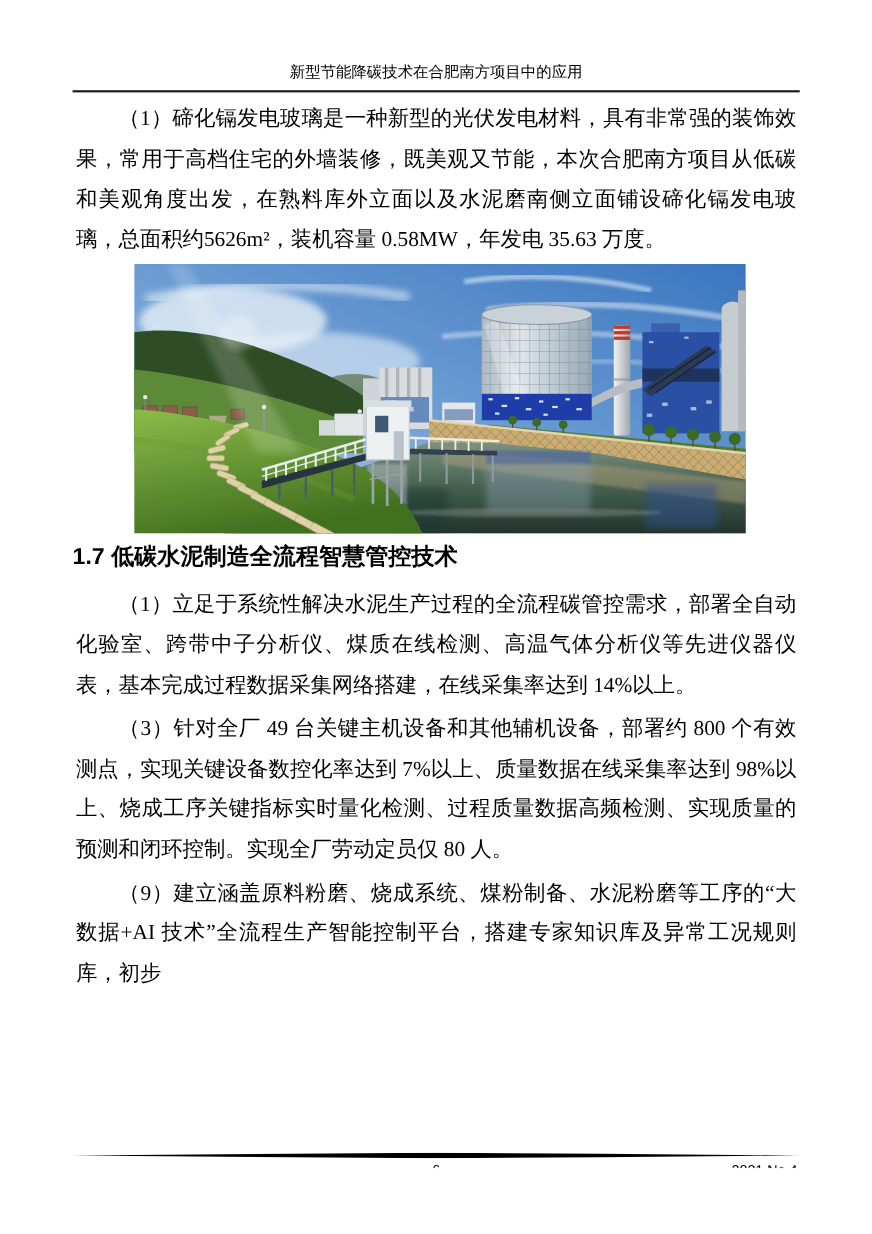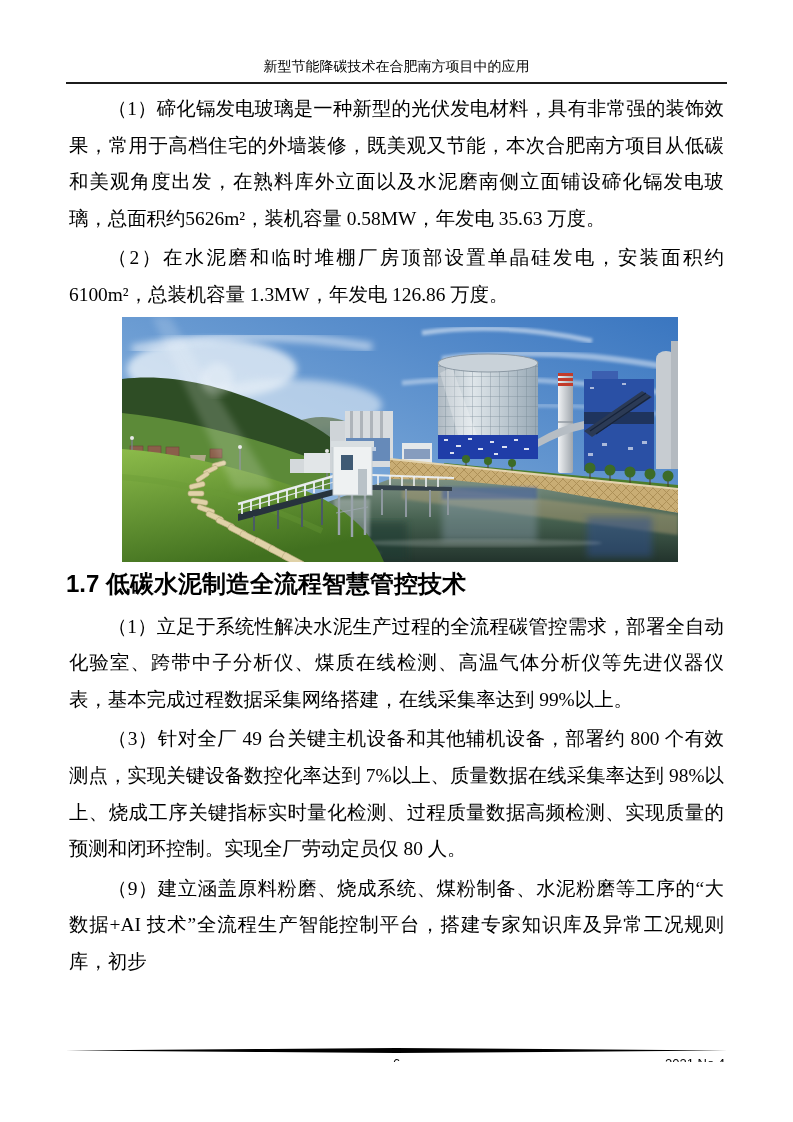--- a/index.html
+++ b/index.html
@@ -17,41 +17,40 @@
     margin:3px;font-size:19.4px;line-height:36.6px;
     text-align:justify;text-indent:2em;
   }
   .photo{
     margin:0 0 0 56px;width:556px;height:245px;display:block;
   }
   .photo svg{display:block;width:556px;height:245px;}
   .section-heading{
     margin:7px 0 10px 0;
     font-family:"Liberation Sans","DejaVu Sans",sans-serif;
-    font-weight:bold;font-size:24px;line-height:30px;
+    font-weight:bold;font-size:21px;line-height:30px;
   }
   .footer{position:absolute;left:66px;right:66px;top:1048px;}
   .footer-rule{display:block;width:661px;height:5px;}
   .footer-row{position:relative;margin-top:2px;height:18px;
     font-family:"Liberation Sans","DejaVu Sans",sans-serif;font-size:13px;line-height:18px;}
   .page-number{position:absolute;left:0;right:0;text-align:center;}
   .issue{position:absolute;right:2px;top:0;}
 </style>
 </head>
 <body>
 
 <div class="page">
 
   <header class="header">
     <div>新型节能降碳技术在合肥南方项目中的应用</div>
   </header>
 
   <main class="content">
     <p class="body-para">（1）碲化镉发电玻璃是一种新型的光伏发电材料，具有非常强的装饰效果，常用于高档住宅的外墙装修，既美观又节能，本次合肥南方项目从低碳和美观角度出发，在熟料库外立面以及水泥磨南侧立面铺设碲化镉发电玻璃，总面积约5626m²，装机容量 0.58MW，年发电 35.63 万度。</p>
-    <p class="body-para">（2）在水泥磨和临时堆棚厂房顶部设置单晶硅发电，安装面积约 6100m²，总装机容量 1.3MW，年发电 126.86 万度。</p>
 
     <figure class="photo">
       <svg viewBox="0 0 556 245" xmlns="http://www.w3.org/2000/svg">
         <defs>
           <linearGradient id="skyg" x1="1" y1="0" x2="0" y2="1">
             <stop offset="0" stop-color="#3a76c0"></stop>
             <stop offset="0.55" stop-color="#6f9fd4"></stop>
             <stop offset="1" stop-color="#cfe2f1"></stop>
           </linearGradient>
           <linearGradient id="waterg" x1="0" y1="0" x2="0" y2="1">
@@ -312,21 +311,21 @@
 
         <g>
           <polygon points="30,0 48,0 152,172 112,172" fill="#ffffff" opacity="0.17" filter="url(#b4)"></polygon>
           <circle cx="95" cy="62" r="16" fill="#ffffff" opacity="0.3" filter="url(#b4)"></circle>
         </g>
       </svg>
     </figure>
 
     <h2 class="section-heading">1.7 低碳水泥制造全流程智慧管控技术</h2>
 
-    <p class="body-para">（1）立足于系统性解决水泥生产过程的全流程碳管控需求，部署全自动化验室、跨带中子分析仪、煤质在线检测、高温气体分析仪等先进仪器仪表，基本完成过程数据采集网络搭建，在线采集率达到 99%以上。</p>
+    <p class="body-para">（1）立足于系统性解决水泥生产过程的全流程碳管控需求，部署全自动化验室、跨带中子分析仪、煤质在线检测、高温气体分析仪等先进仪器仪表，基本完成过程数据采集网络搭建，在线采集率达到 14%以上。</p>
     <p class="body-para">（3）针对全厂 49 台关键主机设备和其他辅机设备，部署约 800 个有效测点，实现关键设备数控化率达到 7%以上、质量数据在线采集率达到 98%以上、烧成工序关键指标实时量化检测、过程质量数据高频检测、实现质量的预测和闭环控制。实现全厂劳动定员仅 80 人。</p>
     <p class="body-para">（9）建立涵盖原料粉磨、烧成系统、煤粉制备、水泥粉磨等工序的“大数据+AI 技术”全流程生产智能控制平台，搭建专家知识库及异常工况规则库，初步</p>
   </main>
 
   <footer class="footer">
     <svg class="footer-rule" viewBox="0 0 661 5" xmlns="http://www.w3.org/2000/svg">
       <polygon points="0,2.5 200,0.9 330,0 480,0.9 661,2.5 480,4.1 330,5 200,4.1" fill="#000000"></polygon>
     </svg>
     <div class="footer-row">
       <span class="page-number">6</span>

